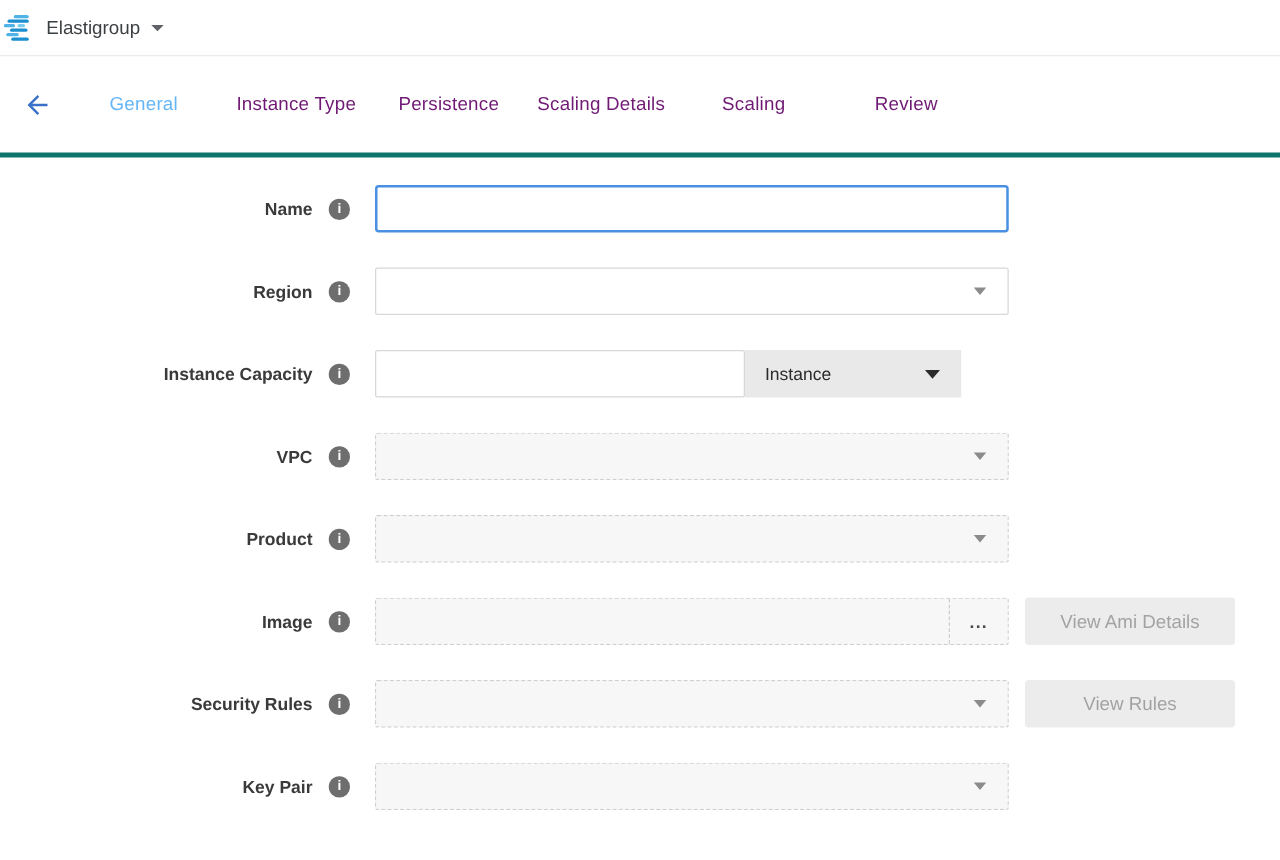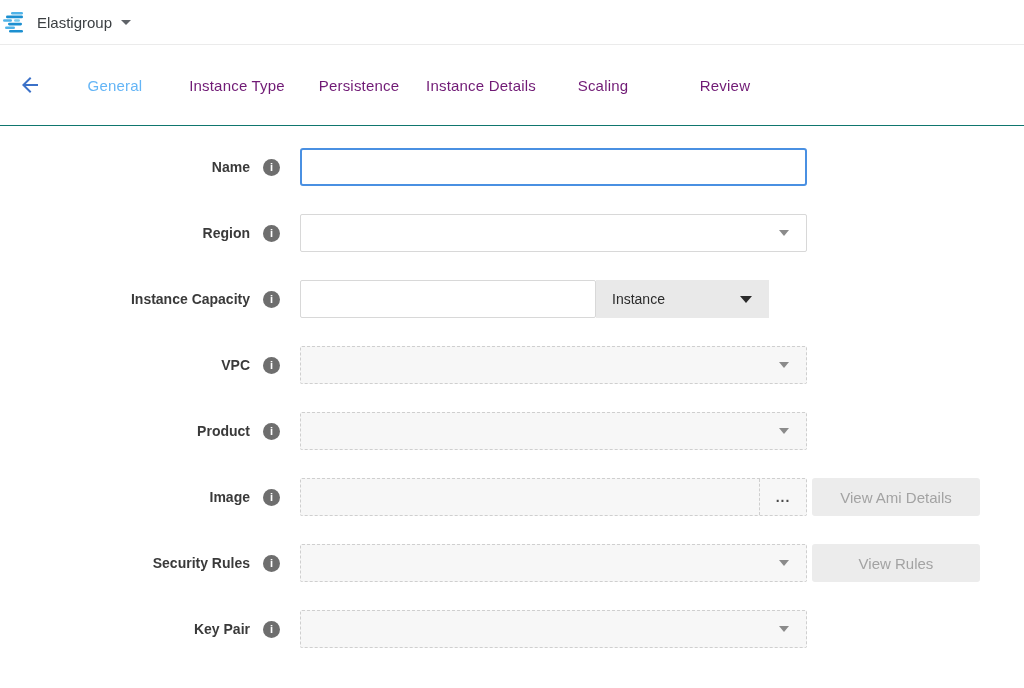--- a/index.html
+++ b/index.html
@@ -25,21 +25,21 @@
   .app-name { margin-left: 10px; font-size: 15px; color: #3c4043; }
   .app-caret {
     margin-left: 9px; width: 0; height: 0;
     border-left: 5px solid transparent; border-right: 5px solid transparent;
     border-top: 5px solid #5f6368;
   }
 
   
   .wizard-nav {
     height: 81px;
-    border-bottom: 1px solid #0f766e;
+    border-bottom: 4px solid #0f766e;
     display: flex; align-items: center;
   }
   .back-btn { margin-left: 18px; width: 24px; height: 24px; cursor: pointer; flex: none; }
   .tabs { display: flex; margin-left: 12px; }
   .tab {
     width: 122px; text-align: center;
     font-size: 15px; color: #701a75; letter-spacing: 0.2px;
     cursor: pointer; white-space: nowrap;
   }
   .tab.active { color: #64b5f6; }
@@ -103,21 +103,21 @@
   }
   .image-box .sel-val { align-self: center; padding-left: 12px; font-size: 14px; }
   .browse {
     width: 47px; flex: none;
     border-left: 1px dashed #cfcfcf;
     display: flex; align-items: center; justify-content: center;
     color: #4a4a4a; font-size: 14px; font-weight: 700; letter-spacing: 1px;
   }
 
   .ghost-btn {
-    margin-left: 5px; width: 168px; height: 38px; flex: none;
+    margin-left: 13px; width: 168px; height: 38px; flex: none;
     border: none; border-radius: 3px;
     background: #ececec; color: #a3a3a3;
     font-size: 15px; font-family: inherit; text-align: center;
   }
 </style>
 </head>
 <body>
 
 <header class="top-bar">
   <span class="logo">
@@ -140,21 +140,21 @@
 <nav class="wizard-nav">
   <span class="back-btn">
     <svg width="24" height="24" viewBox="0 0 24 24">
       <path d="M20 11H7.8l5.6-5.6L12 4l-8 8 8 8 1.4-1.4L7.8 13H20v-2z" fill="#3b71c8"></path>
     </svg>
   </span>
   <div class="tabs">
     <span class="tab active">General</span>
     <span class="tab">Instance Type</span>
     <span class="tab">Persistence</span>
-    <span class="tab">Instance Details</span>
+    <span class="tab">Scaling Details</span>
     <span class="tab">Scaling</span>
     <span class="tab">Review</span>
   </div>
 </nav>
 
 <main class="form">
 
   <div class="row">
     <label class="lbl">Name</label>
     <span class="info">i</span>

